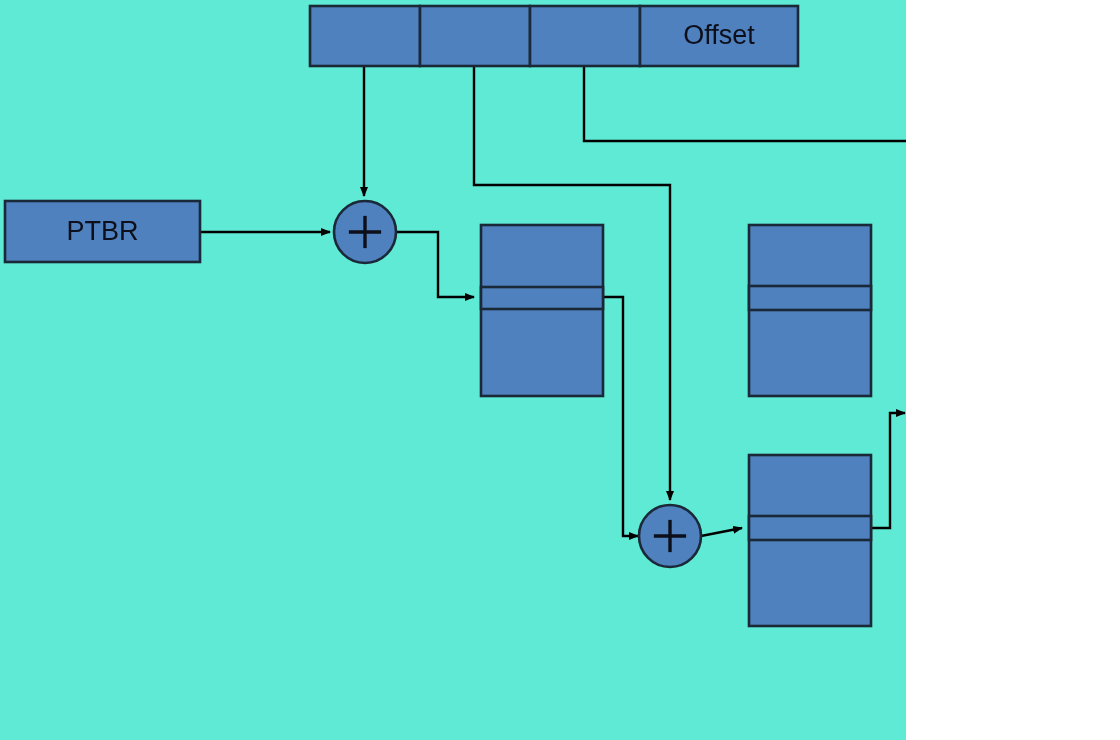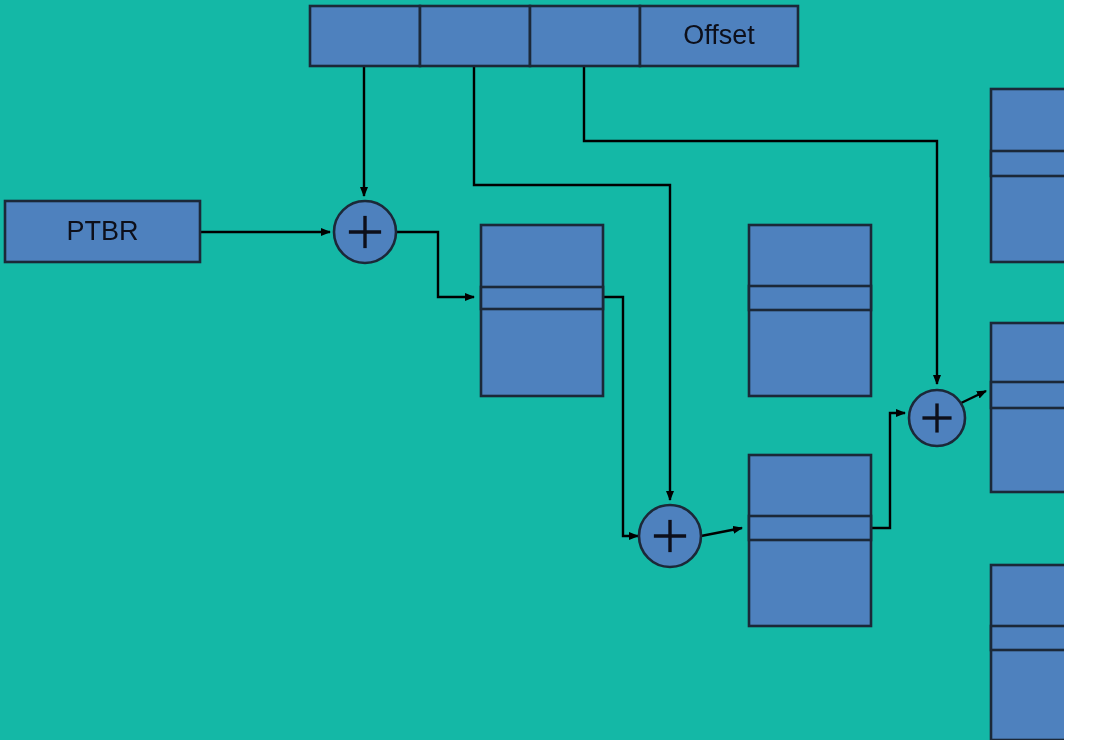--- a/index.html
+++ b/index.html
@@ -5,23 +5,23 @@
   html, body {
     margin: 0;
     padding: 0;
     background: #ffffff;
   }
   body {
     font-family: "Liberation Sans", sans-serif;
   }
   #canvas-root {
     position: relative;
-    width: 1064px;
+    width: 906px;
     height: 740px;
-    background: #14b8a6;
+    background: #5eead4;
     overflow: hidden;
   }
   #diagram-svg {
     position: absolute;
     left: 0;
     top: 0;
     width: 1120px;
     height: 740px;
   }
   .blk-label {

